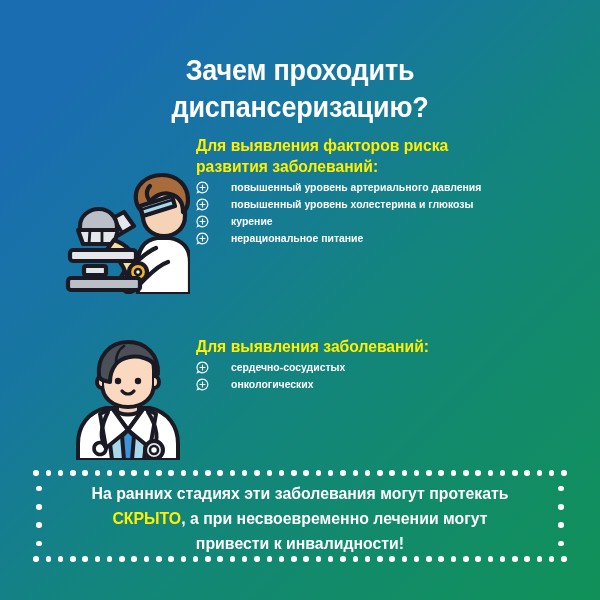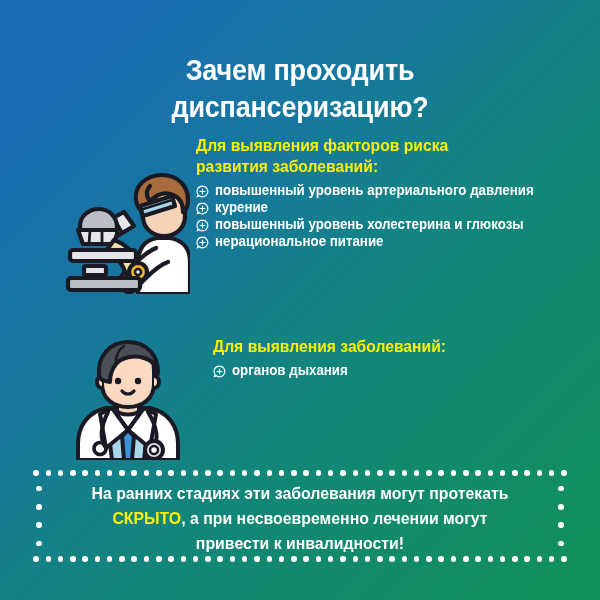--- a/index.html
+++ b/index.html
@@ -38,45 +38,45 @@
     font-weight: bold;
     line-height: 37px;
     letter-spacing: -0.2px;
     transform: scaleX(0.93);
   }
   .title-line { display: block; white-space: nowrap; }
 
   
   .section { position: absolute; }
   #section-risk { left: 196px; top: 135px; }
-  #section-disease { left: 213px; top: 336px; }
+  #section-disease { left: 196px; top: 336px; }
 
   .sec-heading {
     color: #fff000;
     font-size: 16.5px;
     font-weight: bold;
     line-height: 21px;
     transform: scaleX(0.95);
     transform-origin: left center;
     white-space: nowrap;
   }
   .sec-heading .hl { display: block; }
 
   .bullet-list {
     list-style: none;
     margin: 4px 0 0 0;
     padding: 0;
   }
   .bullet-list li {
     display: flex;
-    align-items: flex-end;
-    gap: 6px;
+    align-items: flex-start;
+    gap: 22px;
     height: 17px;
     color: #ffffff;
-    font-size: 14px;
+    font-size: 11px;
     font-weight: bold;
     white-space: nowrap;
   }
   .bullet-list li .txt {
     transform: scaleX(0.95);
     transform-origin: left center;
   }
   .bi { flex: 0 0 auto; width: 13px; height: 13px; display: block; }
 
   
@@ -177,28 +177,28 @@
           <path d="M12 2.2A9.8 9.8 0 1 1 6.2 19.9L2.6 21.6l1.3-3.7A9.8 9.8 0 0 1 12 2.2Z" fill="none" stroke="#ffffff" stroke-width="2.1"></path>
           <path d="M12 7.4v9.2M7.4 12h9.2" stroke="#ffffff" stroke-width="2.1" stroke-linecap="round"></path>
         </svg>
         <span class="txt">повышенный уровень артериального давления</span>
       </li>
       <li>
         <svg class="bi" viewBox="0 0 24 24">
           <path d="M12 2.2A9.8 9.8 0 1 1 6.2 19.9L2.6 21.6l1.3-3.7A9.8 9.8 0 0 1 12 2.2Z" fill="none" stroke="#ffffff" stroke-width="2.1"></path>
           <path d="M12 7.4v9.2M7.4 12h9.2" stroke="#ffffff" stroke-width="2.1" stroke-linecap="round"></path>
         </svg>
+        <span class="txt">повышенный уровень холестерина и глюкозы</span>
+      </li>
+      <li>
+        <svg class="bi" viewBox="0 0 24 24">
+          <path d="M12 2.2A9.8 9.8 0 1 1 6.2 19.9L2.6 21.6l1.3-3.7A9.8 9.8 0 0 1 12 2.2Z" fill="none" stroke="#ffffff" stroke-width="2.1"></path>
+          <path d="M12 7.4v9.2M7.4 12h9.2" stroke="#ffffff" stroke-width="2.1" stroke-linecap="round"></path>
+        </svg>
         <span class="txt">курение</span>
-      </li>
-      <li>
-        <svg class="bi" viewBox="0 0 24 24">
-          <path d="M12 2.2A9.8 9.8 0 1 1 6.2 19.9L2.6 21.6l1.3-3.7A9.8 9.8 0 0 1 12 2.2Z" fill="none" stroke="#ffffff" stroke-width="2.1"></path>
-          <path d="M12 7.4v9.2M7.4 12h9.2" stroke="#ffffff" stroke-width="2.1" stroke-linecap="round"></path>
-        </svg>
-        <span class="txt">повышенный уровень холестерина и глюкозы</span>
       </li>
       <li>
         <svg class="bi" viewBox="0 0 24 24">
           <path d="M12 2.2A9.8 9.8 0 1 1 6.2 19.9L2.6 21.6l1.3-3.7A9.8 9.8 0 0 1 12 2.2Z" fill="none" stroke="#ffffff" stroke-width="2.1"></path>
           <path d="M12 7.4v9.2M7.4 12h9.2" stroke="#ffffff" stroke-width="2.1" stroke-linecap="round"></path>
         </svg>
         <span class="txt">нерациональное питание</span>
       </li>
     </ul>
   </div>
@@ -245,21 +245,28 @@
   <div class="section" id="section-disease">
     <div class="sec-heading">
       <span class="hl">Для выявления заболеваний:</span>
     </div>
     <ul class="bullet-list">
       <li>
         <svg class="bi" viewBox="0 0 24 24">
           <path d="M12 2.2A9.8 9.8 0 1 1 6.2 19.9L2.6 21.6l1.3-3.7A9.8 9.8 0 0 1 12 2.2Z" fill="none" stroke="#ffffff" stroke-width="2.1"></path>
           <path d="M12 7.4v9.2M7.4 12h9.2" stroke="#ffffff" stroke-width="2.1" stroke-linecap="round"></path>
         </svg>
-        <span class="txt">органов дыхания</span>
+        <span class="txt">сердечно-сосудистых</span>
+      </li>
+      <li>
+        <svg class="bi" viewBox="0 0 24 24">
+          <path d="M12 2.2A9.8 9.8 0 1 1 6.2 19.9L2.6 21.6l1.3-3.7A9.8 9.8 0 0 1 12 2.2Z" fill="none" stroke="#ffffff" stroke-width="2.1"></path>
+          <path d="M12 7.4v9.2M7.4 12h9.2" stroke="#ffffff" stroke-width="2.1" stroke-linecap="round"></path>
+        </svg>
+        <span class="txt">онкологических</span>
       </li>
     </ul>
   </div>
 
   <div id="callout">
     <div class="dots" id="callout-dots">
         <div class="dot" style="left: -2.75px; top: 0.0499999px;"></div>
         <div class="dot" style="left: -2.75px; top: 86.45px;"></div>
         <div class="dot" style="left: 9.52907px; top: 0.0499999px;"></div>
         <div class="dot" style="left: 9.52907px; top: 86.45px;"></div>

